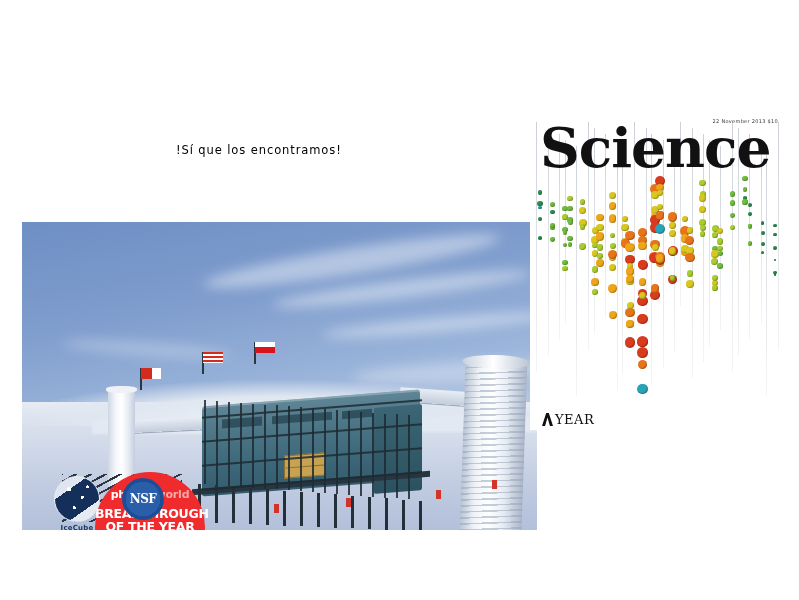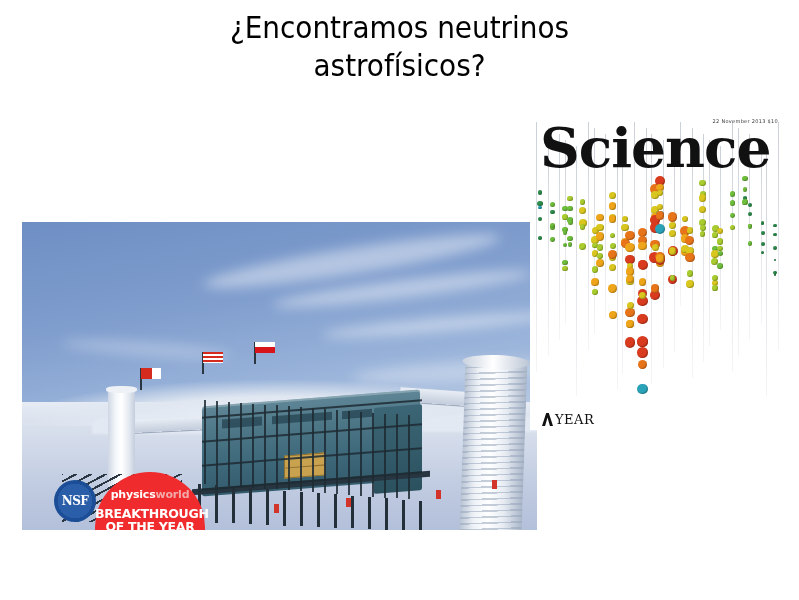--- a/index.html
+++ b/index.html
@@ -196,25 +196,22 @@
   }
   .event{position:absolute;left:0;top:0;width:254px;height:318px;}
   .strand{position:absolute;width:1px;background:linear-gradient(180deg,rgba(160,170,185,.55),rgba(160,170,185,.12));}
   .dom{position:absolute;border-radius:50%;}
 </style>
 </head>
 <body>
 
 <div class="slide">
 
-  <div class="title">
-    <span>¿Encontramos neutrinos</span>
-    <span>astrofísicos?</span>
-  </div>
-
+
+  <div class="subtitle">!Sí que los encontramos!</div>
 
   <div class="photo">
     <div class="sky"></div>
     <div class="cloud c1"></div>
     <div class="cloud c2"></div>
     <div class="cloud c3"></div>
     <div class="cloud c4"></div>
     <div class="cloud c5"></div>
 
     <div class="snow"></div>
@@ -292,20 +289,23 @@
     <div class="redmark" style="left:470px;top:258px;"></div>
 
     <div class="badge">
       <div class="pw"><span>physics</span><i>world</i></div>
       <div class="by">BREAKTHROUGH</div>
       <div class="by" style="margin-top:0">OF THE YEAR</div>
 
     </div>
 
     <div class="logos">
+      <div class="ic-logo">
+        <div class="ic-label">IceCube</div>
+      </div>
       <div class="nsf-logo">
         <span>NSF</span>
       </div>
     </div>
   </div>
 
   <div class="cover">
     <div class="event" id="event">
         <div class="strand" style="left:6.0px;top:10px;height:250px;"></div>
         <div class="strand" style="left:17.6px;top:16px;height:228px;"></div>

